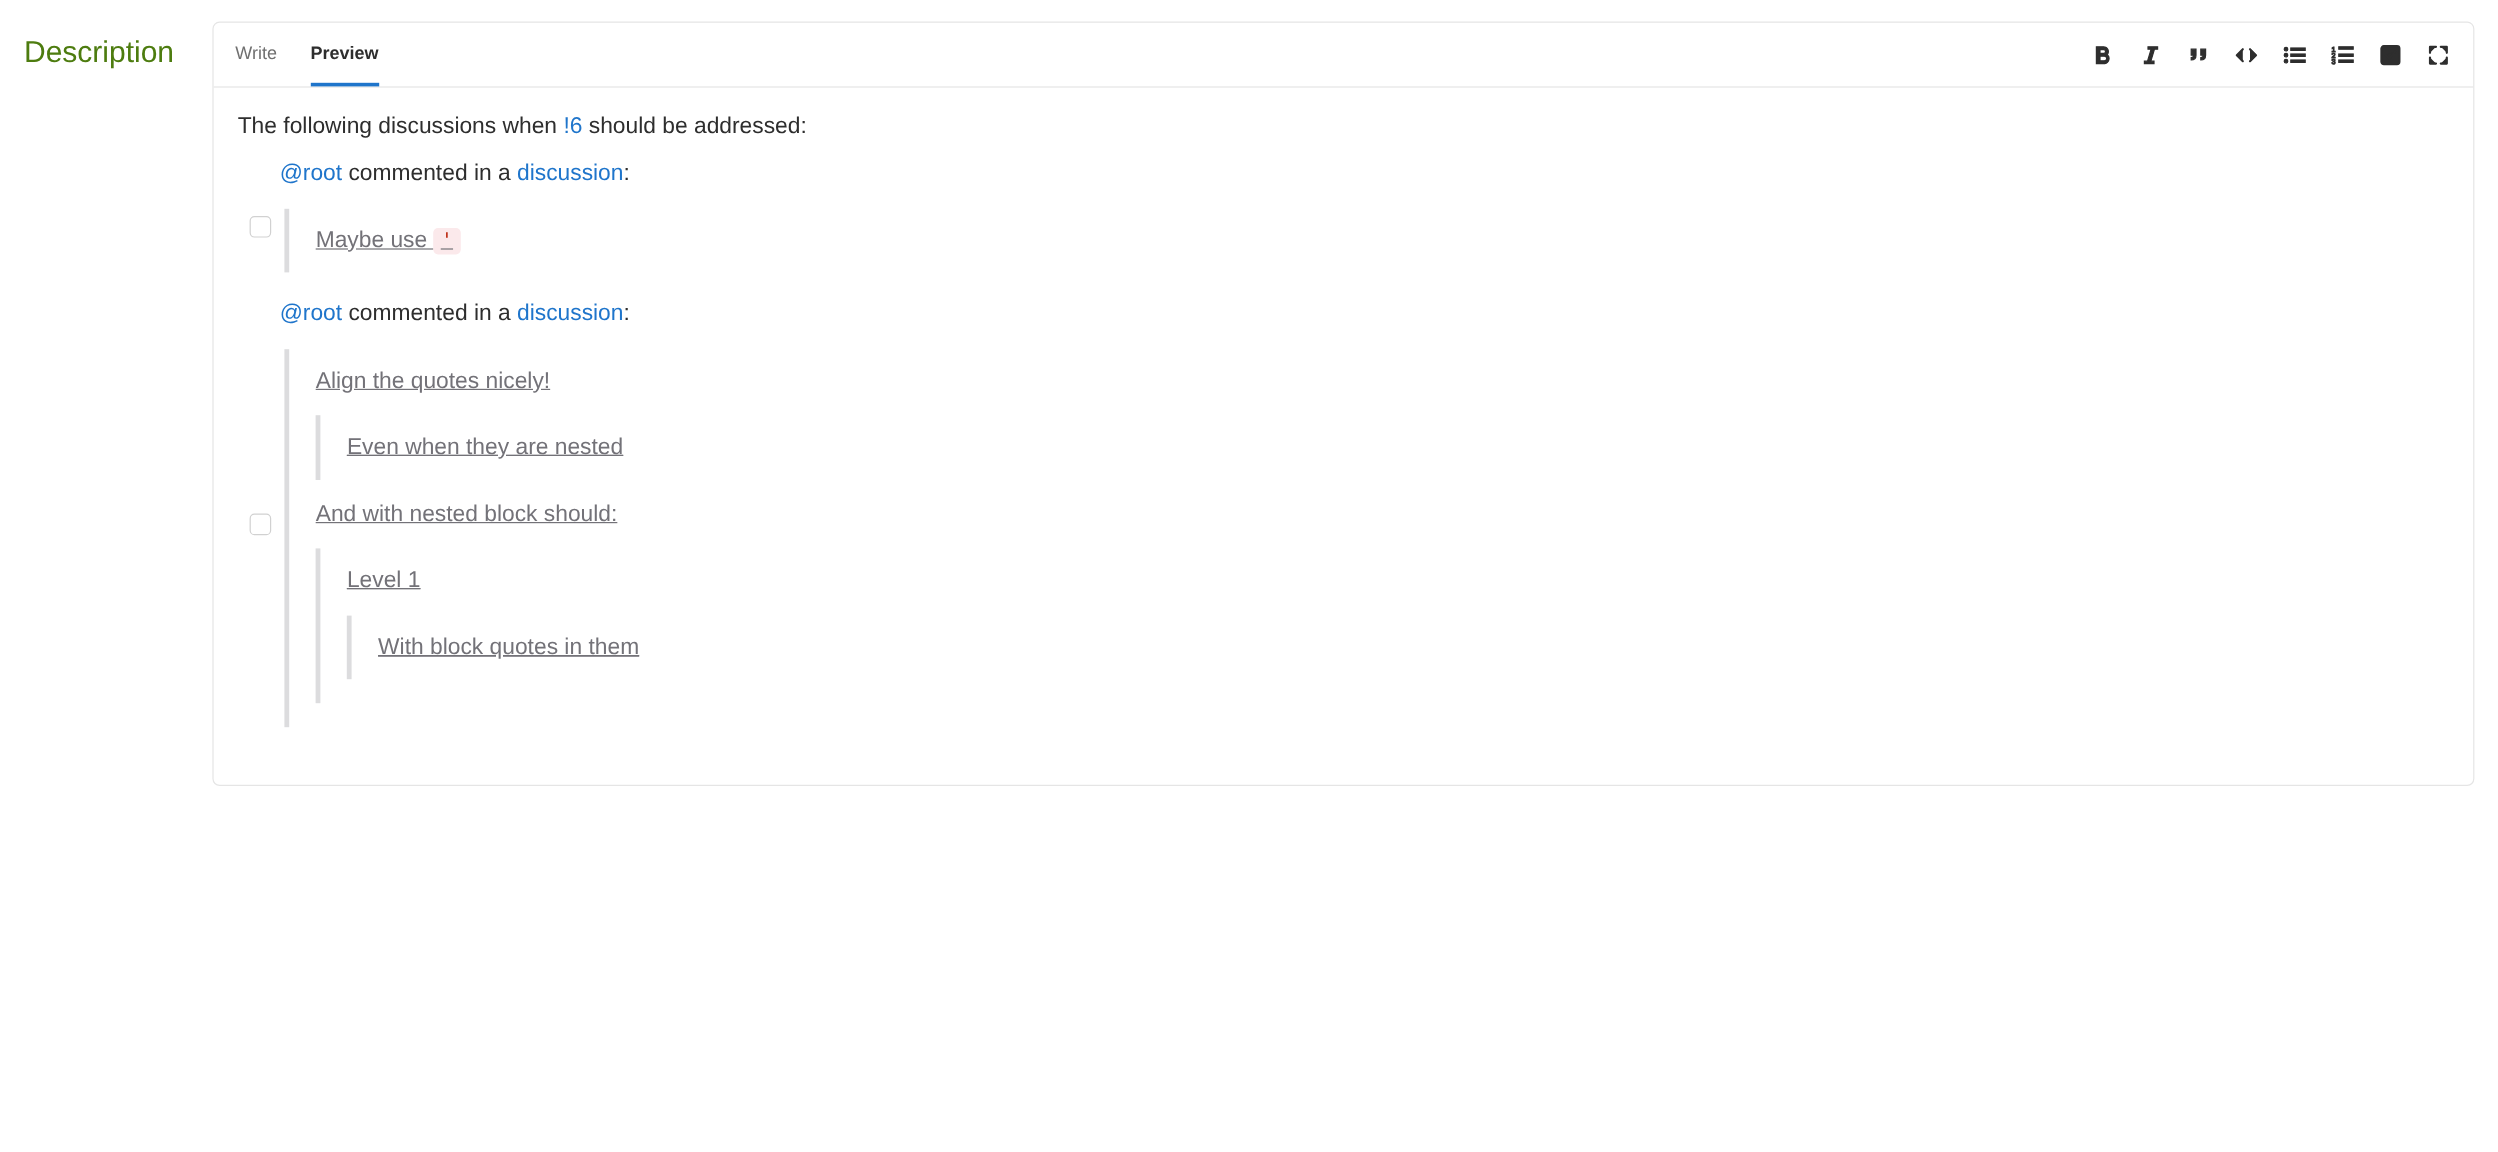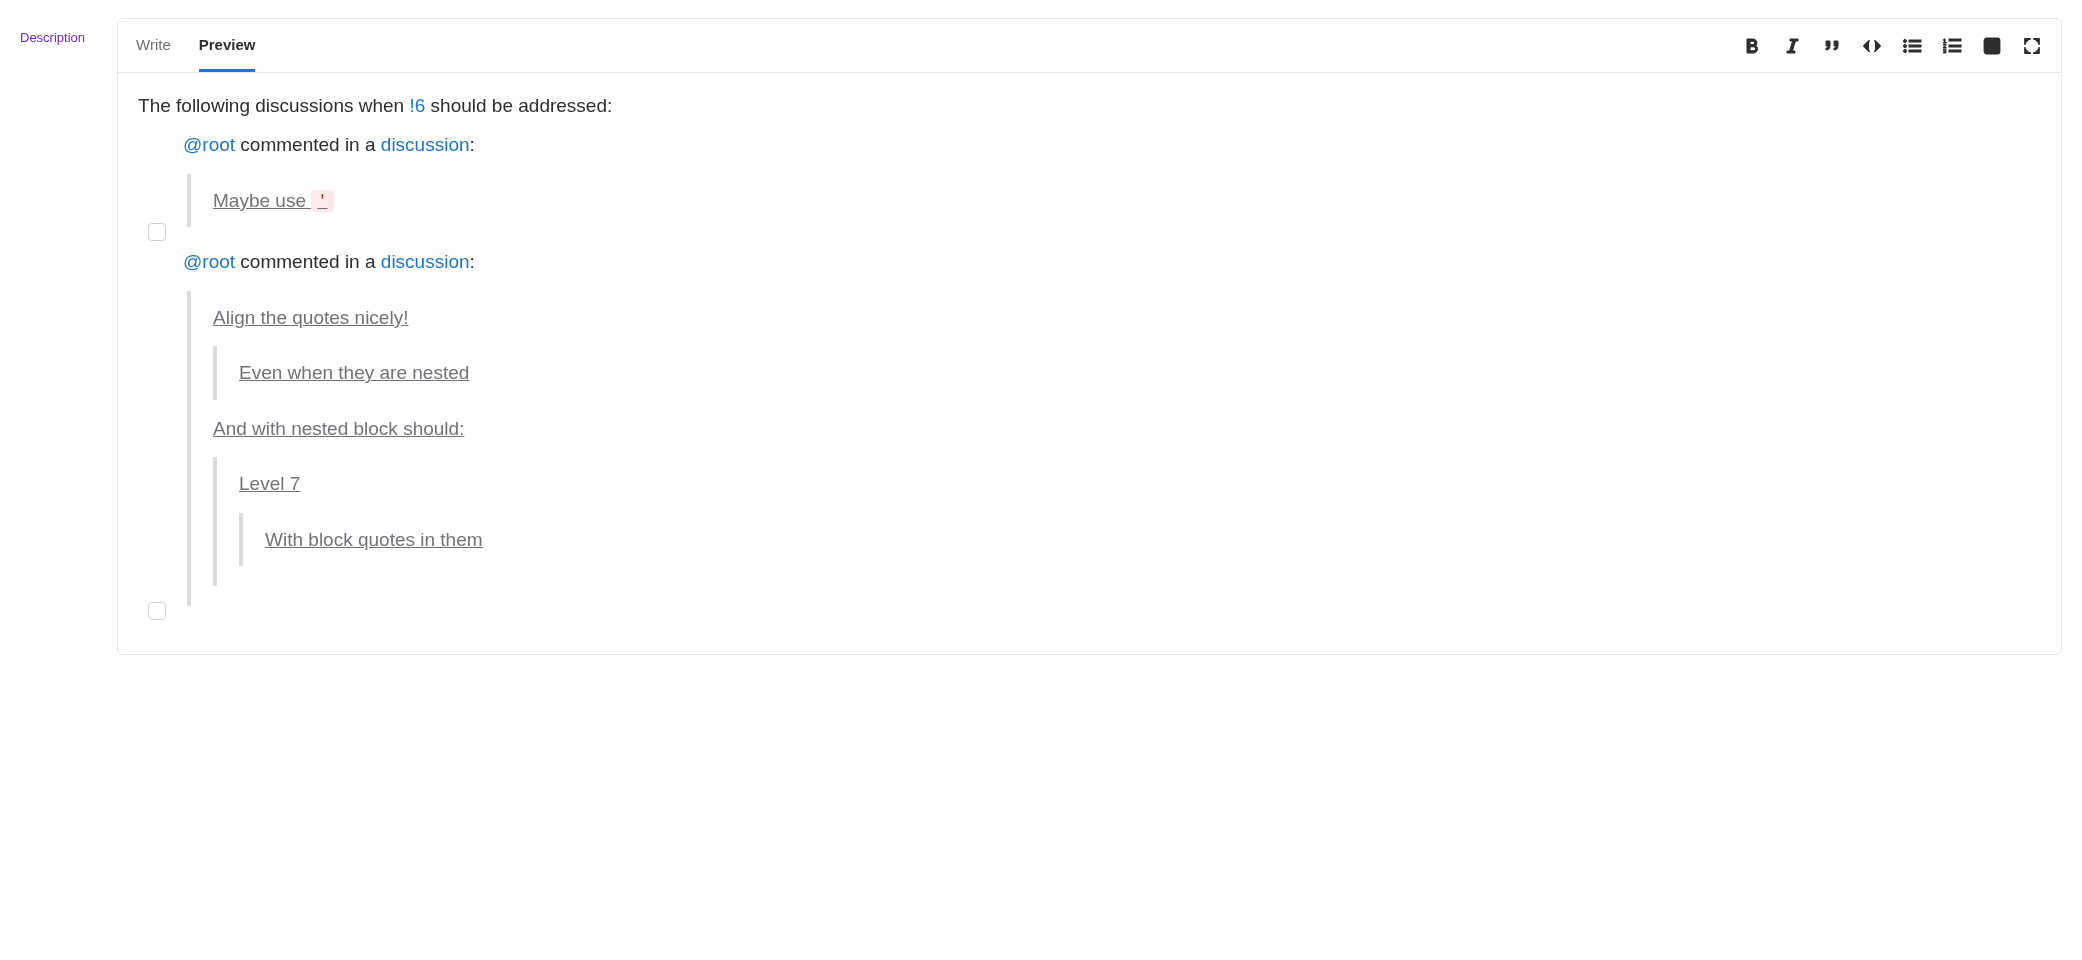--- a/index.html
+++ b/index.html
@@ -9,22 +9,22 @@
     color: #2e2e2e;
     background: #fff;
     padding: 18px 20px;
   }
   .wrapper {
     display: flex;
     align-items: flex-start;
     gap: 32px;
   }
   .field-label {
-    font-size: 13px;
-    color: #6d28d9;
+    font-size: 25px;
+    color: #4d7c0f;
     padding-top: 12px;
     white-space: nowrap;
   }
   .editor-panel {
     flex: 1;
     border: 1px solid #e5e5e5;
     border-radius: 6px;
     background: #fff;
   }
   .editor-header {
@@ -84,22 +84,22 @@
     color: #1f75cb;
     text-decoration: none;
     cursor: pointer;
   }
   .task-list {
     list-style: none;
     margin-top: 10px;
   }
   .task-item {
     display: flex;
-    align-items: flex-end;
-    gap: 17px;
+    align-items: center;
+    gap: 7px;
     margin-bottom: 6px;
     margin-left: 10px;
   }
   .checkbox {
     width: 18px;
     height: 18px;
     border: 1.5px solid #d1d1d1;
     border-radius: 4px;
     margin-top: 6px;
     flex-shrink: 0;
@@ -229,21 +229,21 @@
             <p class="comment-line">
               <a class="link">@root</a><span> commented in a </span><a class="link">discussion</a><span>:</span>
             </p>
             <blockquote>
               <p class="quote-text">Align the quotes nicely!</p>
               <blockquote>
                 <p class="quote-text">Even when they are nested</p>
               </blockquote>
               <p class="quote-text">And with nested block should:</p>
               <blockquote>
-                <p class="quote-text">Level 7</p>
+                <p class="quote-text">Level 1</p>
                 <blockquote>
                   <p class="quote-text">With block quotes in them</p>
                 </blockquote>
               </blockquote>
             </blockquote>
           </div>
         </li>
 
       </ul>
     </div>

